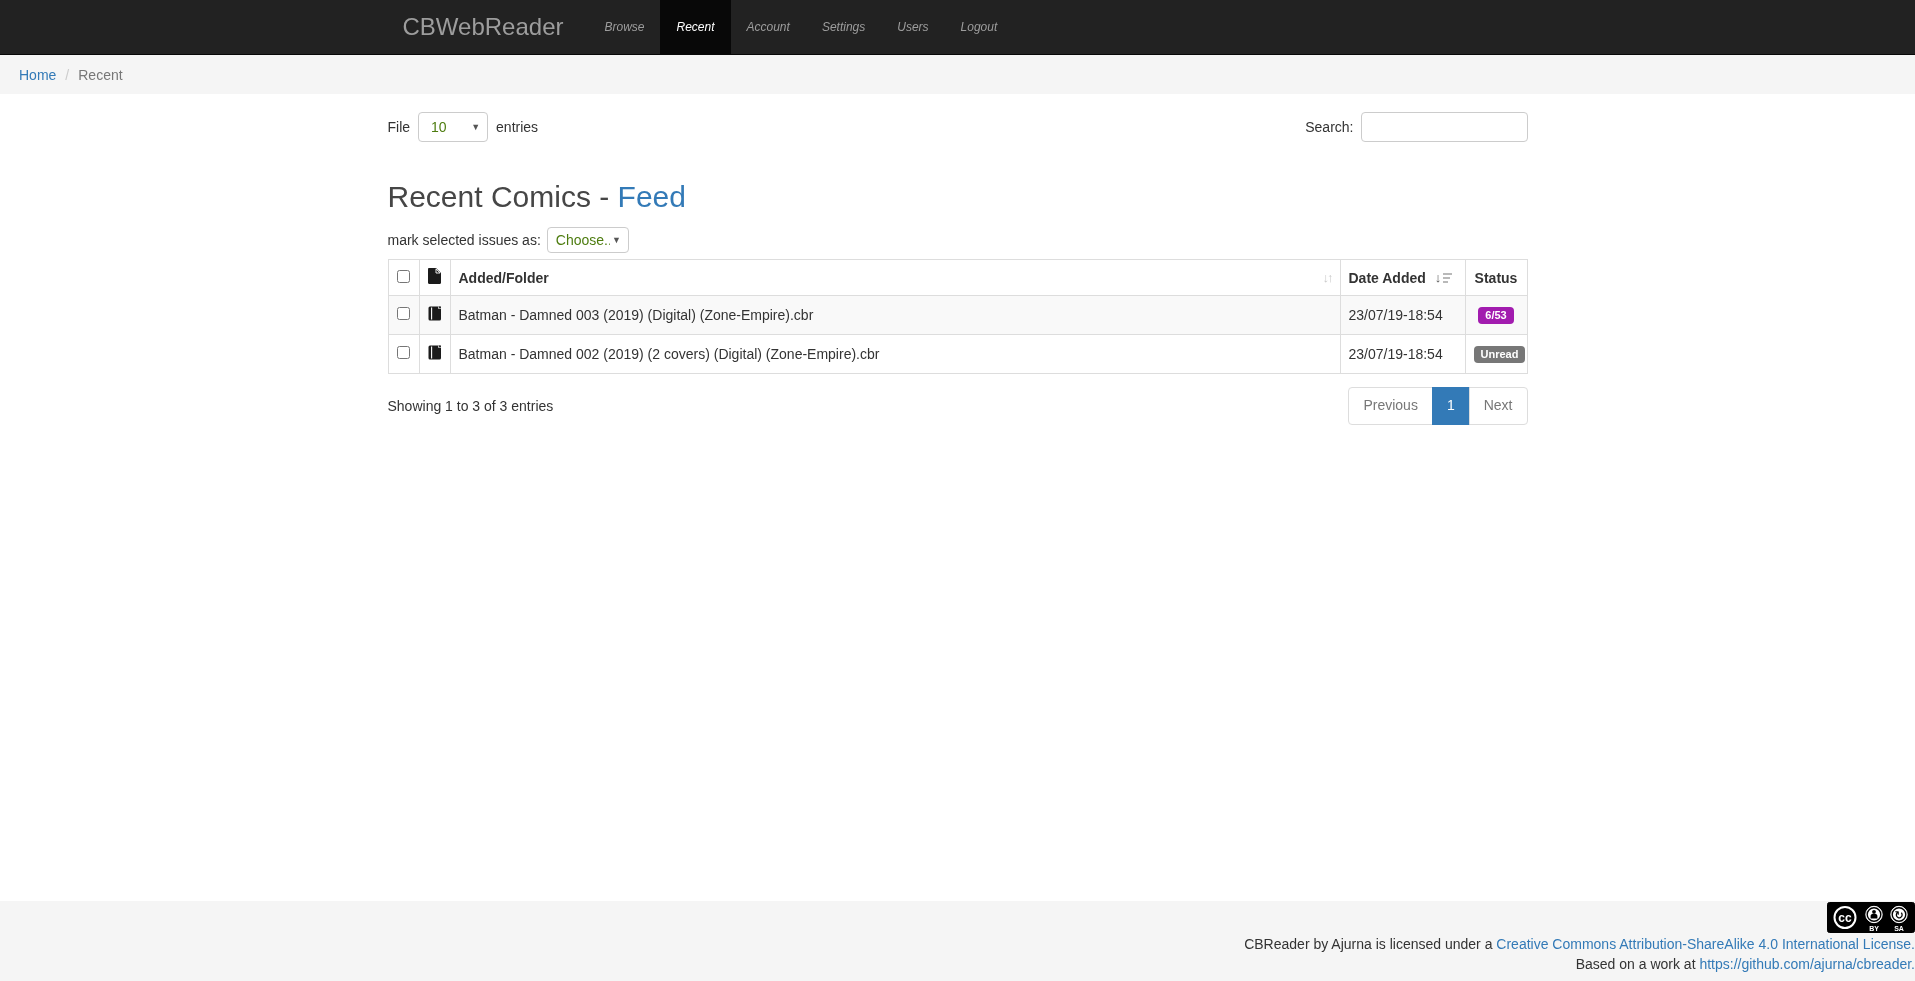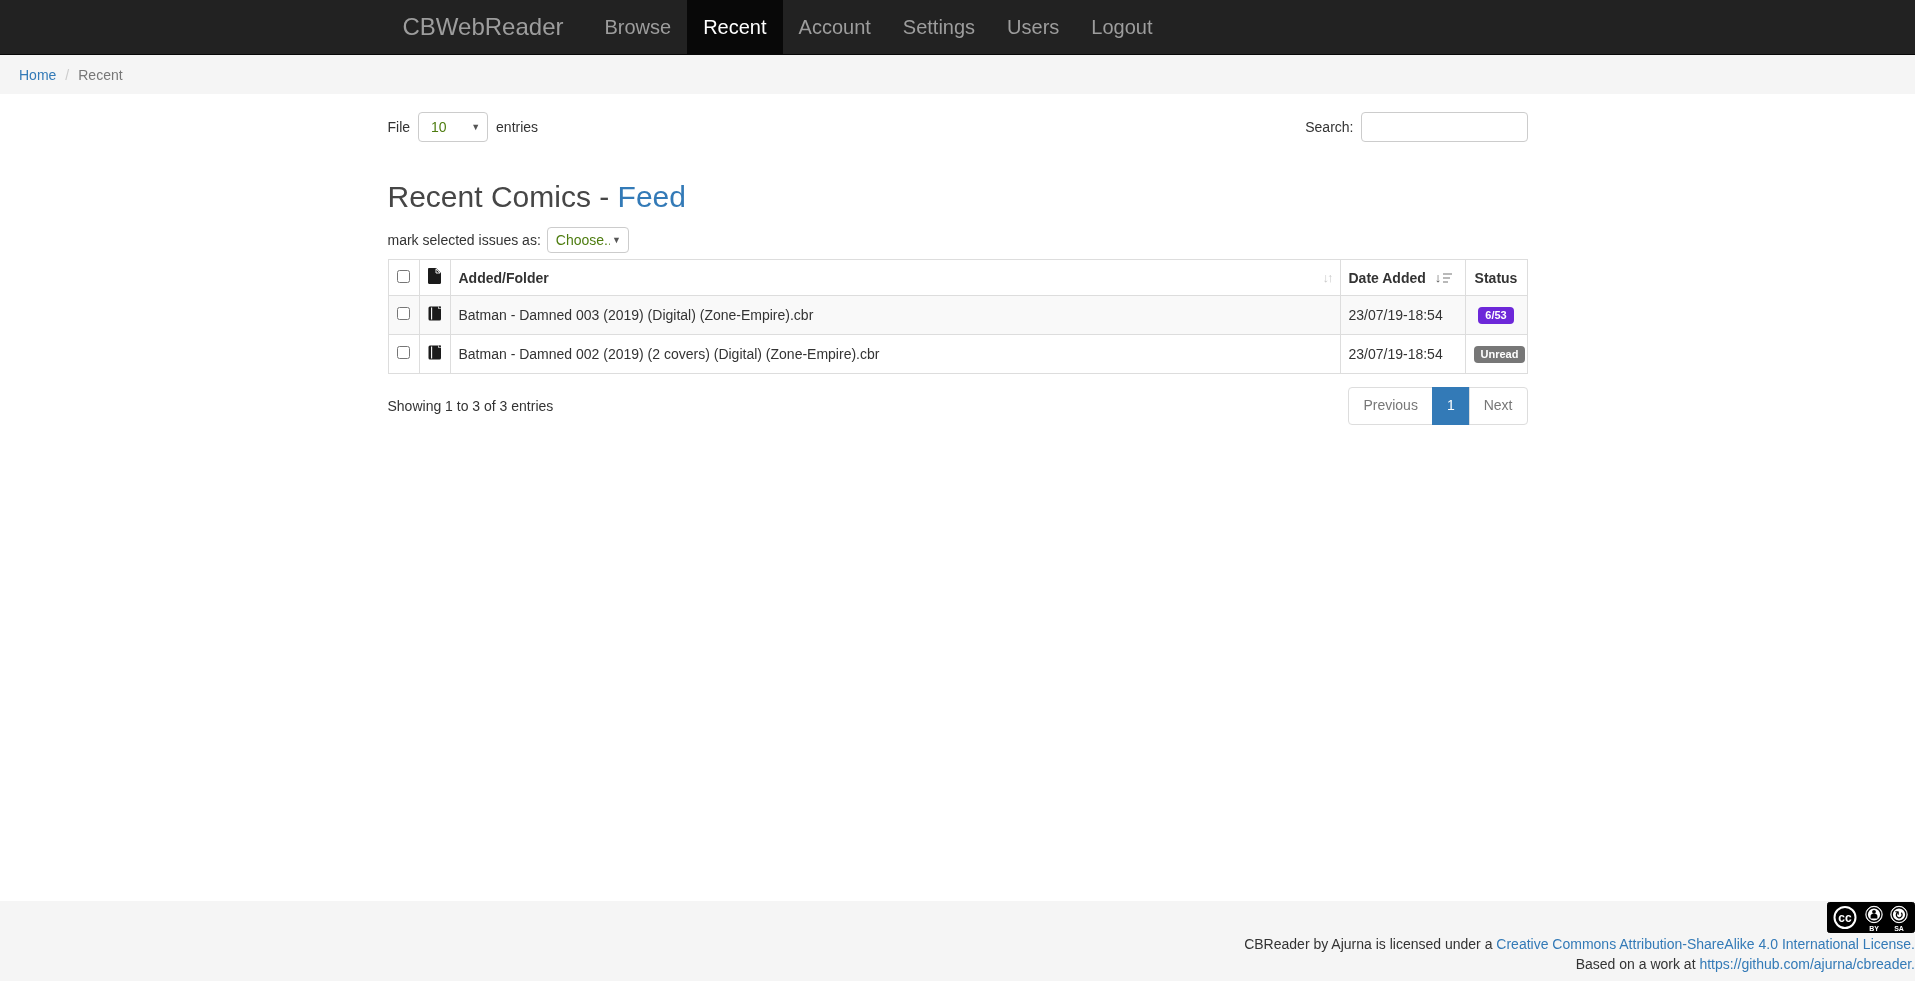--- a/index.html
+++ b/index.html
@@ -8,21 +8,21 @@
     font-family:"Liberation Sans", sans-serif;
     font-size:14px; color:#333; background:#fff;
     display:flex; flex-direction:column; min-height:981px; width:1915px;
   }
   
   .navbar { background:#222; border-bottom:1px solid #080808; height:55px; flex:0 0 auto; }
   .nav-container { width:1170px; margin:0 auto; padding:0 15px; display:flex; height:100%; }
   .brand { color:#9d9d9d; font-size:24px; padding:0 15px; display:flex; align-items:center; text-decoration:none; }
   .nav { list-style:none; display:flex; margin-left:10px; }
   .nav li { display:flex; }
-  .nav a { color:#9d9d9d; text-decoration:none; padding:0 16px; display:flex; align-items:center; font-size:20px; }
+  .nav a { color:#9d9d9d; text-decoration:none; padding:0 16px; display:flex; align-items:center; font-size:12px;font-style:italic; }
   .nav li.active a { background:#080808; color:#fff; }
   
   .breadcrumb-bar { background:#f5f5f5; height:39px; display:flex; align-items:center; padding:0 19px; flex:0 0 auto; }
   .breadcrumb-bar a { color:#337ab7; text-decoration:none; }
   .breadcrumb-sep { color:#ccc; margin:0 9px; }
   .breadcrumb-current { color:#777; }
   
   .main { width:1140px; margin:0 auto; flex:1 0 auto; }
   .toolbar { margin-top:18px; display:flex; justify-content:space-between; align-items:center; }
   .length-control, .search-control { display:flex; align-items:center; }
@@ -57,21 +57,21 @@
   .th-flex-left { display:flex; align-items:center; }
   .sort-both { color:#c9c9c9; font-size:13px; letter-spacing:-2px; margin-left:8px; }
   .sort-desc { display:inline-flex; align-items:center; margin-left:9px; }
   .sort-desc .arrow { color:#555; font-weight:bold; font-size:13px; }
   .sort-desc .bars { display:inline-flex; flex-direction:column; margin-left:2px; }
   .sort-desc .bars i { display:block; height:2px; background:#b9b9b9; margin:1px 0; }
   .sort-desc .bars i:nth-child(1){ width:9px; }
   .sort-desc .bars i:nth-child(2){ width:7px; }
   .sort-desc .bars i:nth-child(3){ width:5px; }
   .status-badge {
-    display:inline-block; background:#6d28d9; color:#fff; font-size:11px; font-weight:bold;
+    display:inline-block; background:#a21caf; color:#fff; font-size:11px; font-weight:bold;
     padding:3px 7px; border-radius:4px; line-height:1;
   }
   .status-badge[data-variant="default"] { background:#777; }
   
   .table-footer { margin-top:13px; display:flex; justify-content:space-between; align-items:center; }
   .table-info { color:#333; }
   .pagination { list-style:none; display:flex; }
   .pagination li a {
     display:block; padding:8px 14px; border:1px solid #ddd; background:#fff;
     color:#337ab7; text-decoration:none; margin-left:-1px; line-height:1.42;

